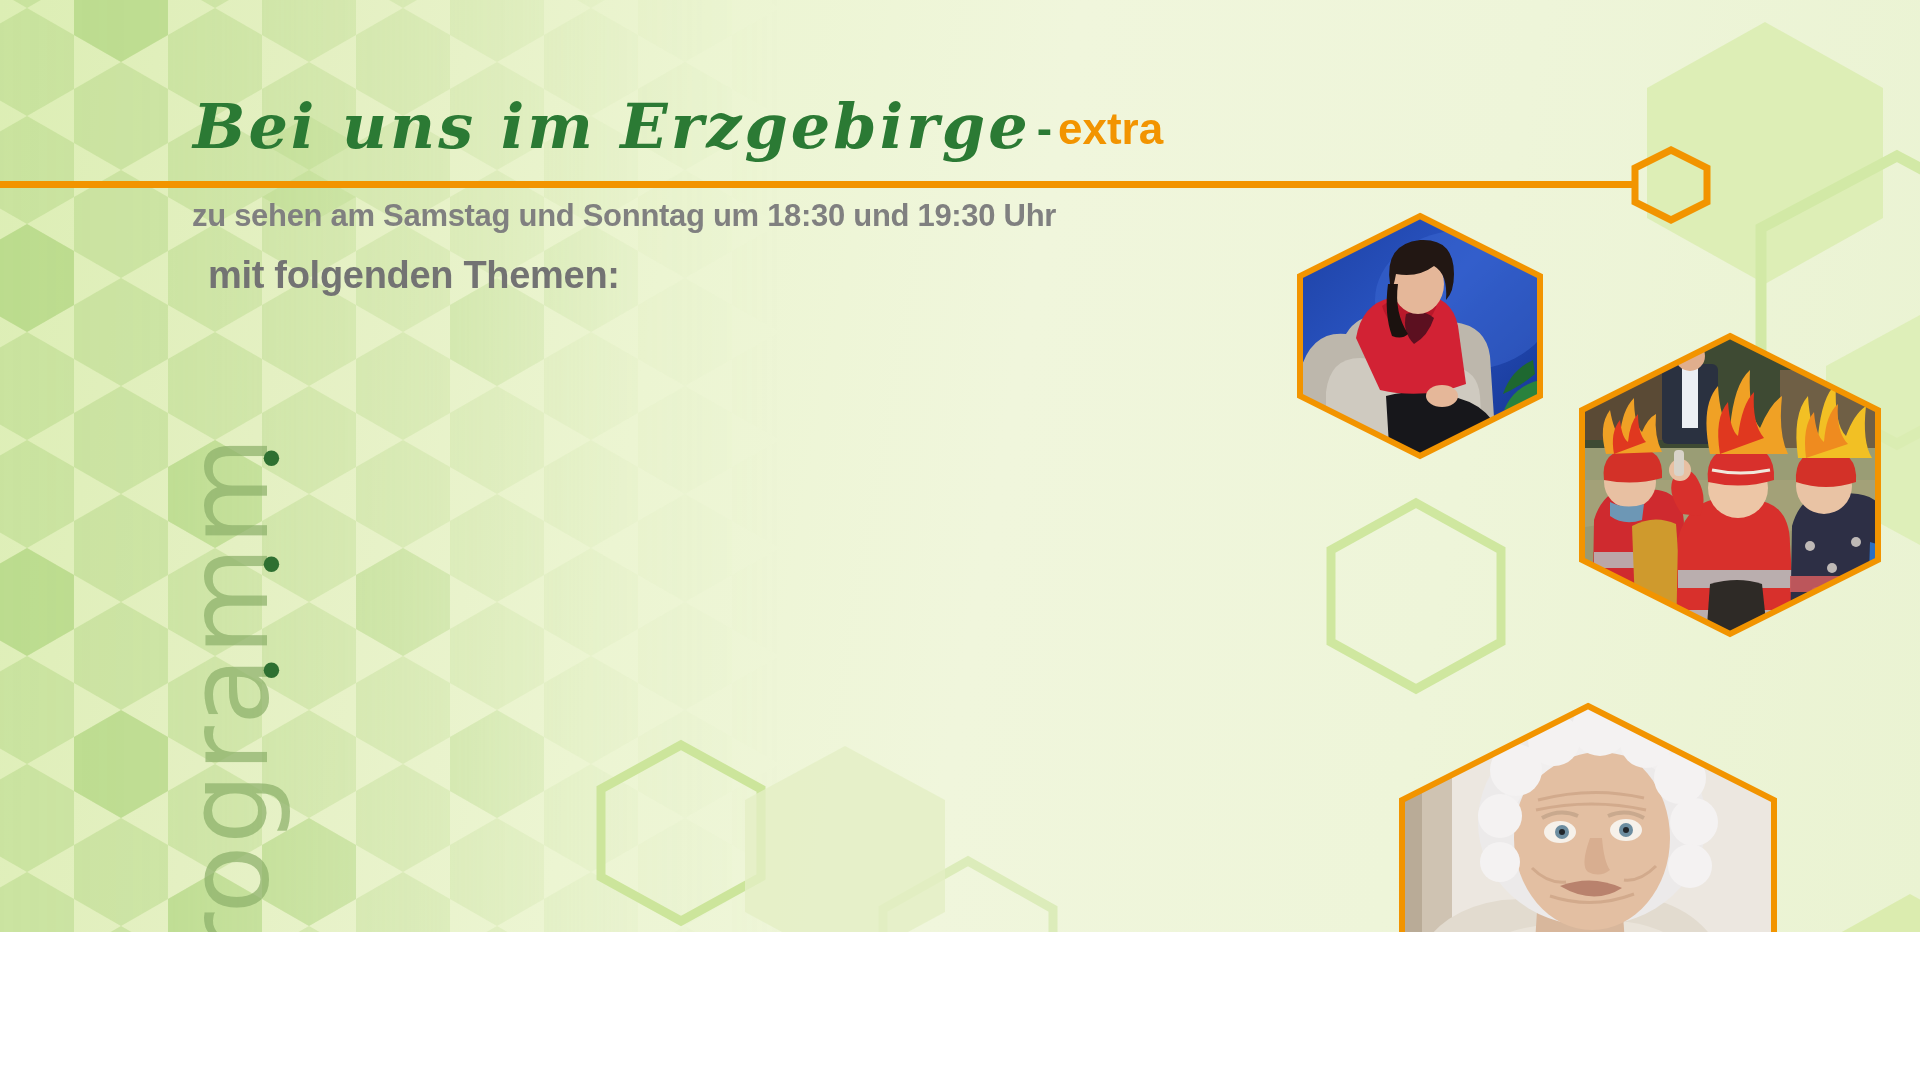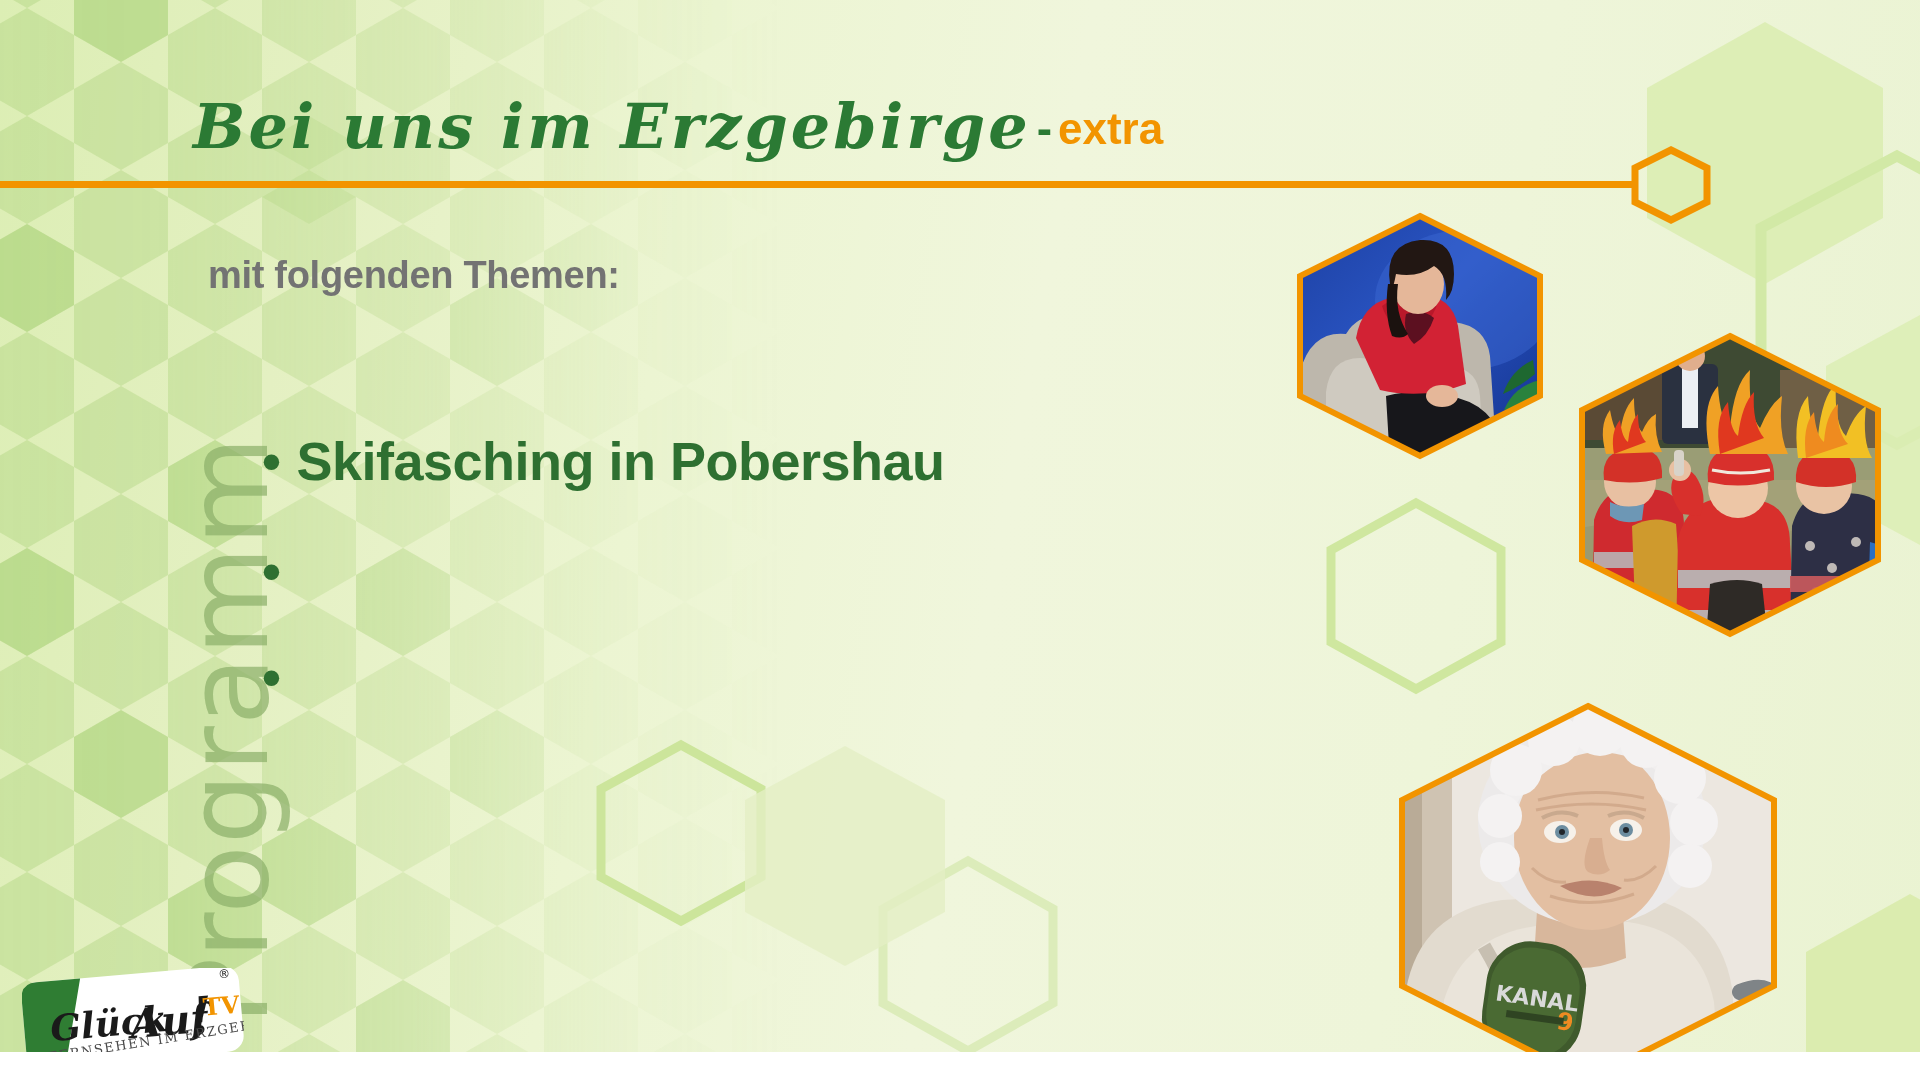--- a/index.html
+++ b/index.html
@@ -3,21 +3,21 @@
 <meta charset="utf-8">
 <style>
   html, body {
     margin: 0;
     padding: 0;
     background: #ffffff;
   }
   #stage {
     position: relative;
     width: 1920px;
-    height: 1052px;
+    height: 932px;
     overflow: hidden;
     font-family: "Liberation Sans", sans-serif;
     background: #eef4d8;
   }
 
   
   .bg-base {
     position: absolute;
     inset: 0;
     background:
@@ -374,28 +374,28 @@
   <div class="rule-hex">
     <svg width="86" height="78" viewBox="0 0 86 78" xmlns="http://www.w3.org/2000/svg">
       <polygon points="43,4 79,22 79,56 43,74 7,56 7,22" fill="none" stroke="#f29400" stroke-width="7"></polygon>
     </svg>
   </div>
 
   <div class="headline">
     <span class="script">Bei uns im Erzgebirge</span><span class="dash">-</span><span class="extra">extra</span>
   </div>
 
+  <div class="subline">zu sehen am Samstag und Sonntag um 18:30 und 19:30 Uhr</div>
   <div class="themes">mit folgenden Themen:</div>
 
   <div class="programm">Programm</div>
 
   <div class="bullets">
     <div class="bullet-item">
       <span class="bullet-dot">•</span>
-      <span>Skifasching in Pobershau</span>
     </div>
     <div class="bullet-item">
       <span class="bullet-dot">•</span>
     </div>
     <div class="bullet-item">
       <span class="bullet-dot">•</span>
     </div>
   </div>
 
   <div class="hexphoto" style="left:1290px; top:210px;">

